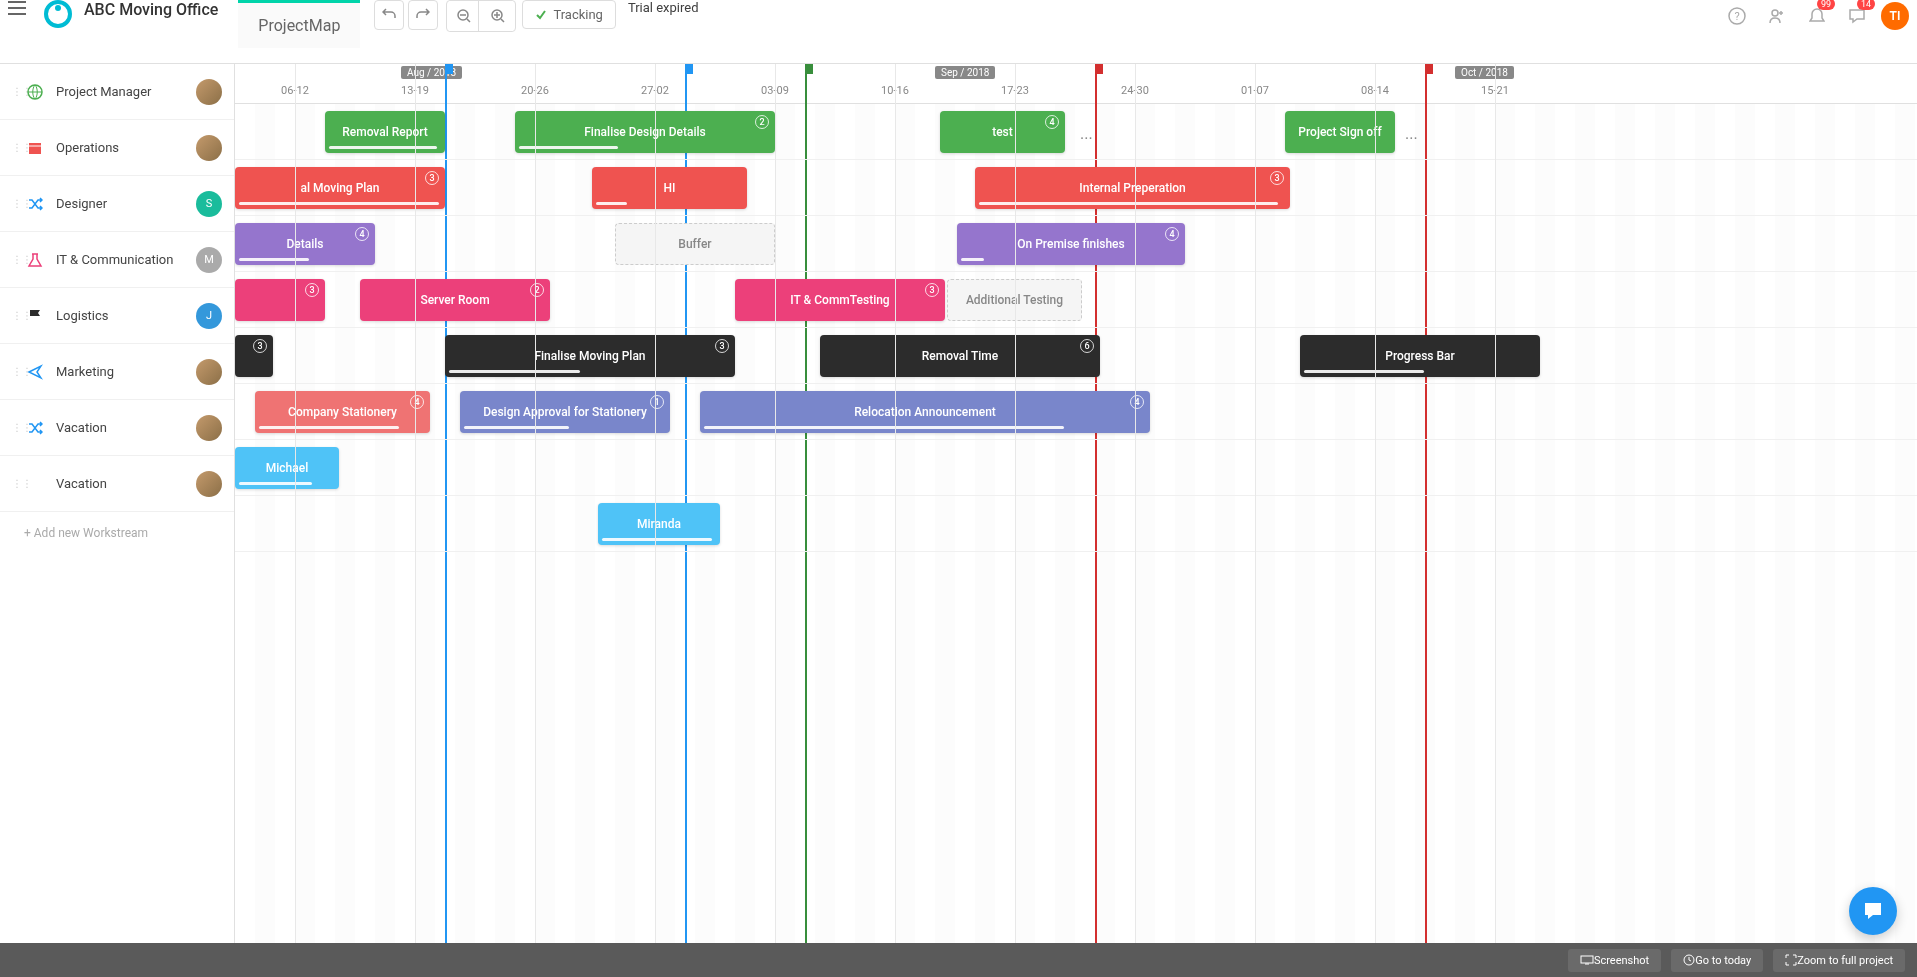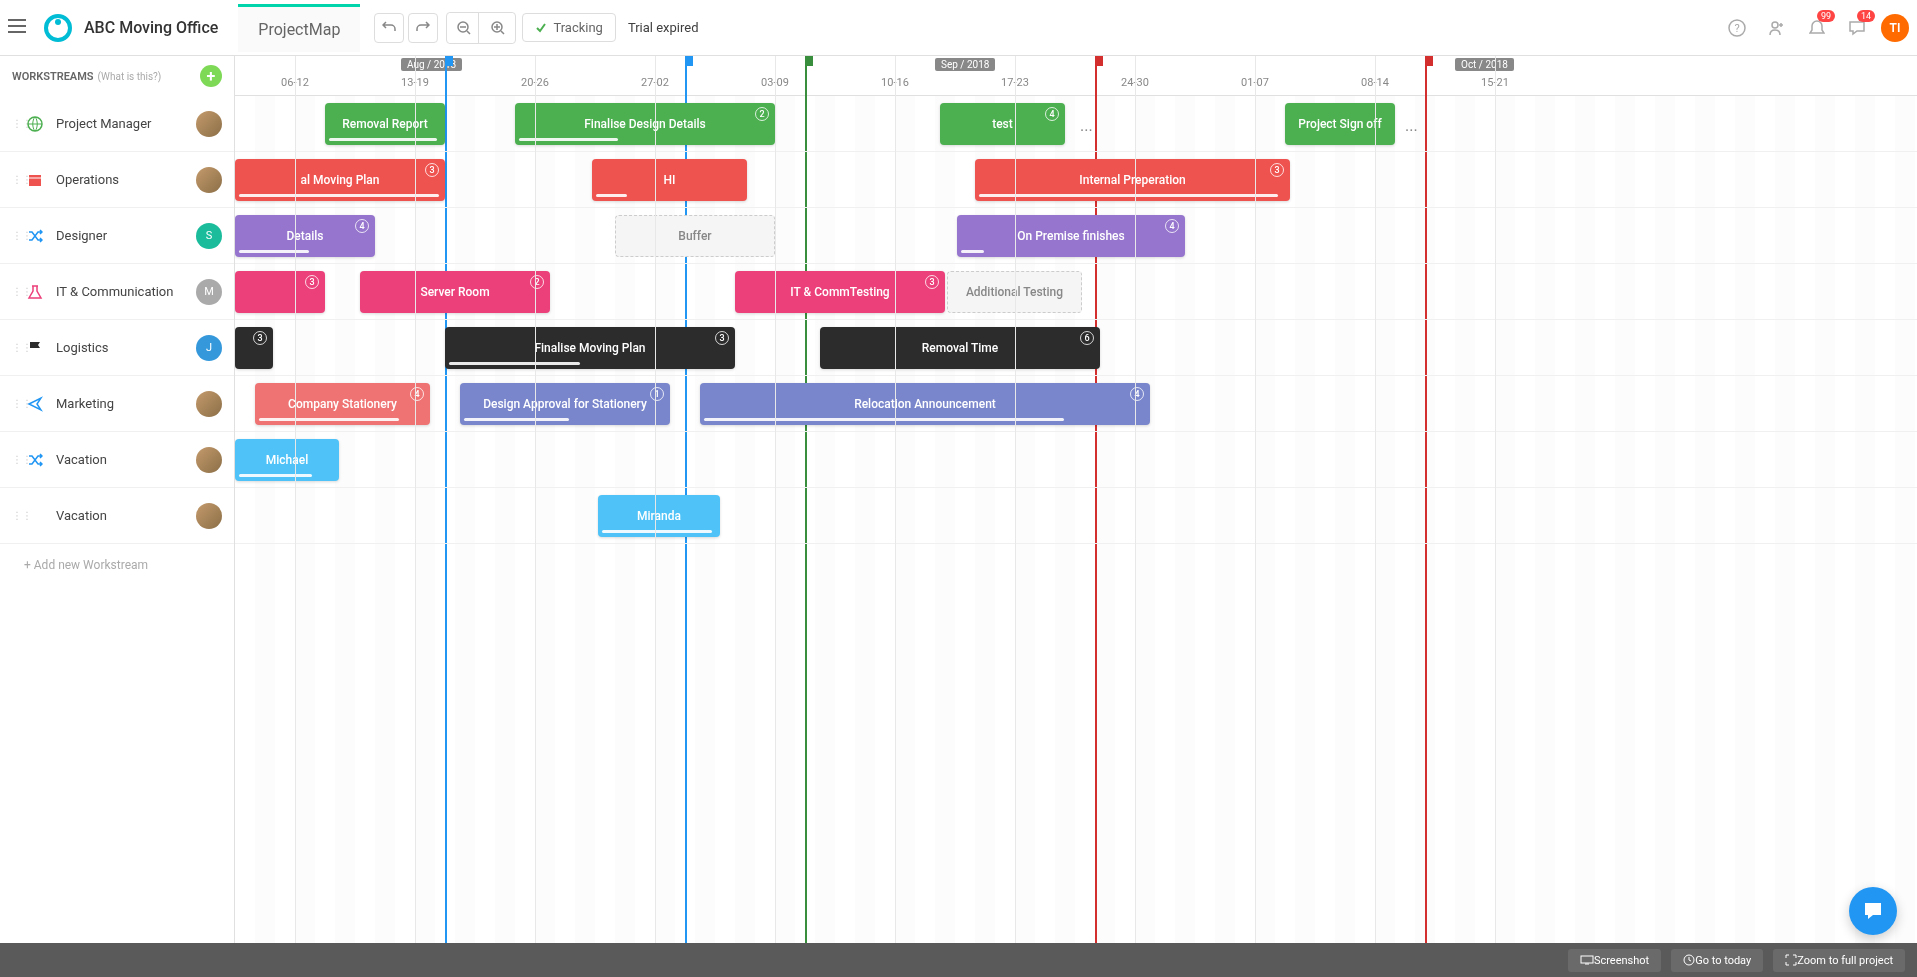--- a/index.html
+++ b/index.html
@@ -1,18 +1,18 @@
 <!DOCTYPE html>
 <html><head>
 <meta charset="utf-8">
 <style>
 * { margin: 0; padding: 0; box-sizing: border-box; font-family: -apple-system, BlinkMacSystemFont, "Segoe UI", Roboto, sans-serif; }
 body { background: #f0f0f0; overflow: hidden; }
 
-.topbar { height: 56px; background: #fff; border-bottom: 1px solid #e0e0e0; display: flex; align-items: center; padding: 0 8px; }
+.topbar { height: 64px; background: #fff; border-bottom: 1px solid #e0e0e0; display: flex; align-items: flex-start; padding: 0 8px; }
 .menu-icon { width: 24px; cursor: pointer; color: #666; }
 .logo { width: 28px; height: 28px; margin: 0 12px; }
 .project-title { font-size: 16px; font-weight: 500; color: #333; margin-right: 20px; }
 .tab { padding: 0 20px; height: 48px; display: flex; align-items: center; color: #666; border-top: 3px solid transparent; cursor: pointer; }
 .tab.active { border-top: 3px solid #00d4aa; background: #fafafa; }
 .toolbar-btn { width: 30px; height: 30px; border: 1px solid #ddd; border-radius: 4px; display: flex; align-items: center; justify-content: center; margin: 0 2px; cursor: pointer; color: #888; background: #fff; }
 .zoom-group { display: flex; border: 1px solid #ddd; border-radius: 4px; margin: 0 6px; }
 .zoom-group .toolbar-btn { border: none; border-right: 1px solid #ddd; border-radius: 0; }
 .zoom-group .toolbar-btn:last-child { border-right: none; }
 .tracking-btn { border: 1px solid #ddd; border-radius: 4px; padding: 6px 12px; display: flex; align-items: center; gap: 6px; cursor: pointer; color: #666; font-size: 13px; }
@@ -150,25 +150,20 @@
           <path d="M2 2h14v9H9l-4 3v-3H2z" fill="none" stroke="#aaa" stroke-width="1.5"></path>
         </svg>
       <span class="badge">14</span>
     </div>
     <div class="avatar">TI</div>
   </div>
 </div>
 
 <div class="main">
   <div class="sidebar">
-    <div class="sidebar-header">
-      <span>WORKSTREAMS</span>
-      <span class="hint">(What is this?)</span>
-      <div class="add-ws">+</div>
-    </div>
     <div id="ws-list">
         <div class="ws-row">
     <span class="drag-handle">⋮⋮</span>
     <span class="ws-icon" style="color:#4caf50">
             <svg width="16" height="16" viewBox="0 0 16 16">
               <circle cx="8" cy="8" r="7" fill="none" stroke="currentColor" stroke-width="1.5"></circle>
               <path d="M1 8h14M8 1c3 3 3 11 0 14M8 1c-3 3-3 11 0 14" fill="none" stroke="currentColor"></path>
             </svg>
           </span>
     <span class="ws-name">Project Manager</span>
@@ -355,20 +350,24 @@
           </div>
           <div class="task black" style="left: 210px; width: 290px;">
             <span>Finalise Moving Plan</span>
             <span class="count">3</span>
             <span class="progress" style="width:45%"></span>
           </div>
           <div class="task black" style="left: 585px; width: 280px;">
             <span>Removal Time</span>
             <span class="count">6</span>
           </div>
+          <div class="task black" style="left: 1065px; width: 240px;">
+            <span>Progress Bar</span>
+            <span class="progress" style="width:50%"></span>
+          </div>
         </div>
         <div class="gantt-row">
           <div class="task salmon" style="left: 20px; width: 175px;">
             <span>Company Stationery</span>
             <span class="count">4</span>
             <span class="progress" style="width:80%"></span>
           </div>
           <div class="task indigo" style="left: 225px; width: 210px;">
             <span>Design Approval for Stationery</span>
             <span class="count">1</span>

